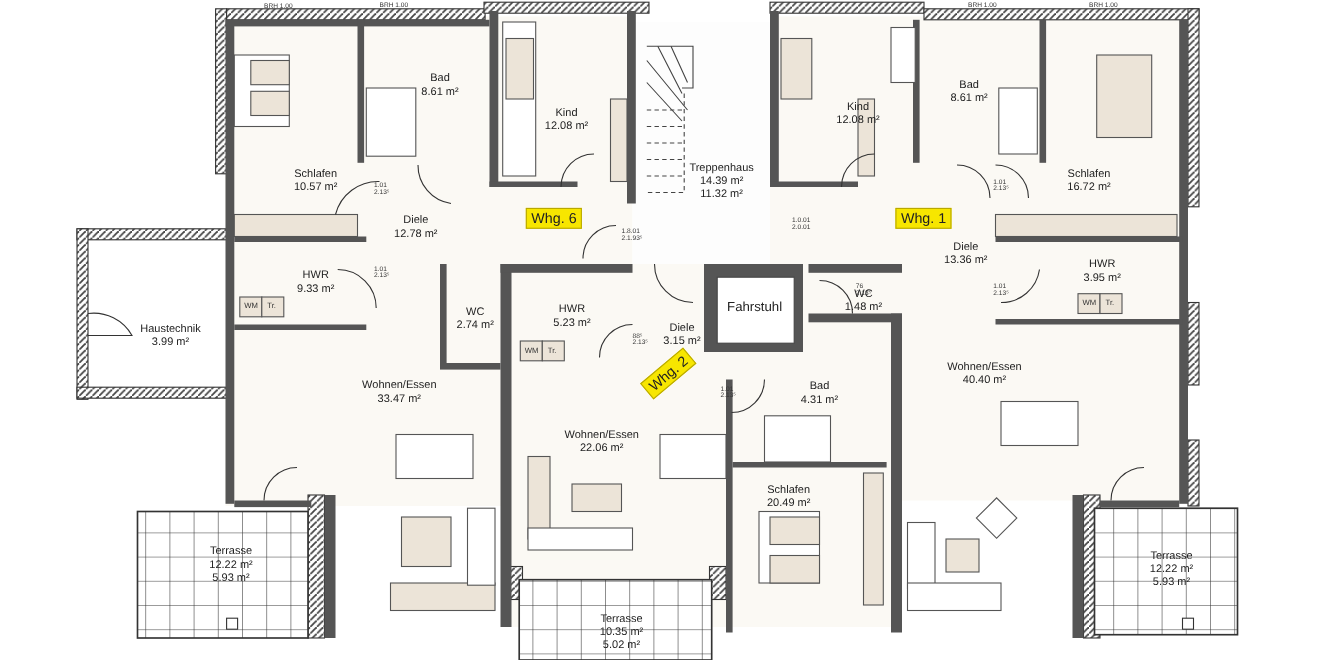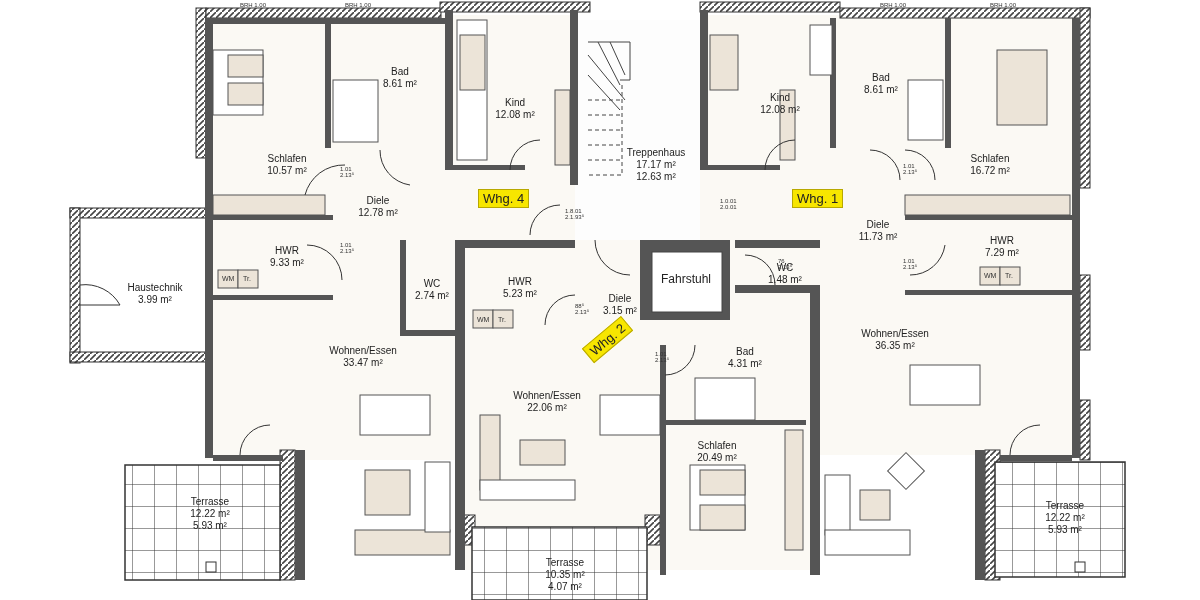--- a/index.html
+++ b/index.html
@@ -182,68 +182,68 @@
     <span>12.78 m²</span>
   </div>
 <div class="lbl" style="left:287px;top:245px">
     <span>HWR</span>
     <span>9.33 m²</span>
   </div>
 <div class="lbl" style="left:432px;top:278px">
     <span>WC</span>
     <span>2.74 m²</span>
   </div>
-<div class="lbl" style="left:155px;top:282px">
+<div class="lbl" style="left:155px;top:294px">
     <span>Haustechnik</span>
     <span>3.99 m²</span>
   </div>
 <div class="lbl" style="left:363px;top:345px">
     <span>Wohnen/Essen</span>
     <span>33.47 m²</span>
   </div>
 <div class="lbl" style="left:210px;top:496px">
     <span>Terrasse</span>
     <span>12.22 m²</span>
     <span>5.93 m²</span>
   </div>
 <div class="lbl" style="left:656px;top:147px">
     <span>Treppenhaus</span>
-    <span>17.17 m²</span>
-    <span>12.63 m²</span>
+    <span>14.39 m²</span>
+    <span>11.32 m²</span>
   </div>
 <div class="lbl" style="left:686px;top:273px;font-size:12px">
     <span>Fahrstuhl</span>
   </div>
 <div class="lbl" style="left:780px;top:92px">
     <span>Kind</span>
     <span>12.08 m²</span>
   </div>
 <div class="lbl" style="left:881px;top:72px">
     <span>Bad</span>
     <span>8.61 m²</span>
   </div>
 <div class="lbl" style="left:990px;top:153px">
     <span>Schlafen</span>
     <span>16.72 m²</span>
   </div>
 <div class="lbl" style="left:878px;top:219px">
     <span>Diele</span>
-    <span>11.73 m²</span>
+    <span>13.36 m²</span>
   </div>
 <div class="lbl" style="left:1002px;top:235px">
     <span>HWR</span>
-    <span>7.29 m²</span>
+    <span>3.95 m²</span>
   </div>
 <div class="lbl" style="left:785px;top:262px">
     <span>WC</span>
     <span>1.48 m²</span>
   </div>
 <div class="lbl" style="left:895px;top:328px">
     <span>Wohnen/Essen</span>
-    <span>36.35 m²</span>
+    <span>40.40 m²</span>
   </div>
 <div class="lbl" style="left:1065px;top:500px">
     <span>Terrasse</span>
     <span>12.22 m²</span>
     <span>5.93 m²</span>
   </div>
 <div class="lbl" style="left:520px;top:276px">
     <span>HWR</span>
     <span>5.23 m²</span>
   </div>
@@ -259,25 +259,25 @@
     <span>Wohnen/Essen</span>
     <span>22.06 m²</span>
   </div>
 <div class="lbl" style="left:717px;top:440px">
     <span>Schlafen</span>
     <span>20.49 m²</span>
   </div>
 <div class="lbl" style="left:565px;top:557px">
     <span>Terrasse</span>
     <span>10.35 m²</span>
-    <span>4.07 m²</span>
-  </div>
-
-<div class="tag" style="left:478px;top:189px">Whg. 4</div>
-<div class="tag" style="left:792px;top:189px">Whg. 1</div>
+    <span>5.02 m²</span>
+  </div>
+
+<div class="tag" style="left:478px;top:189px">Whg. 6</div>
+<div class="tag" style="left:814px;top:189px">Whg. 1</div>
 <div class="tag" style="left:582px;top:330px;transform:rotate(-40deg)">Whg. 2</div>
 
 <div class="tiny" style="left:222px;top:275px;font-size:7px">WM</div>
 <div class="tiny" style="left:243px;top:275px;font-size:7px">Tr.</div>
 <div class="tiny" style="left:477px;top:316px;font-size:7px">WM</div>
 <div class="tiny" style="left:498px;top:316px;font-size:7px">Tr.</div>
 <div class="tiny" style="left:984px;top:272px;font-size:7px">WM</div>
 <div class="tiny" style="left:1005px;top:272px;font-size:7px">Tr.</div>
 
 <div class="tiny" style="left:340px;top:166px"><span>1.01</span><br><span>2.13⁵</span></div>

